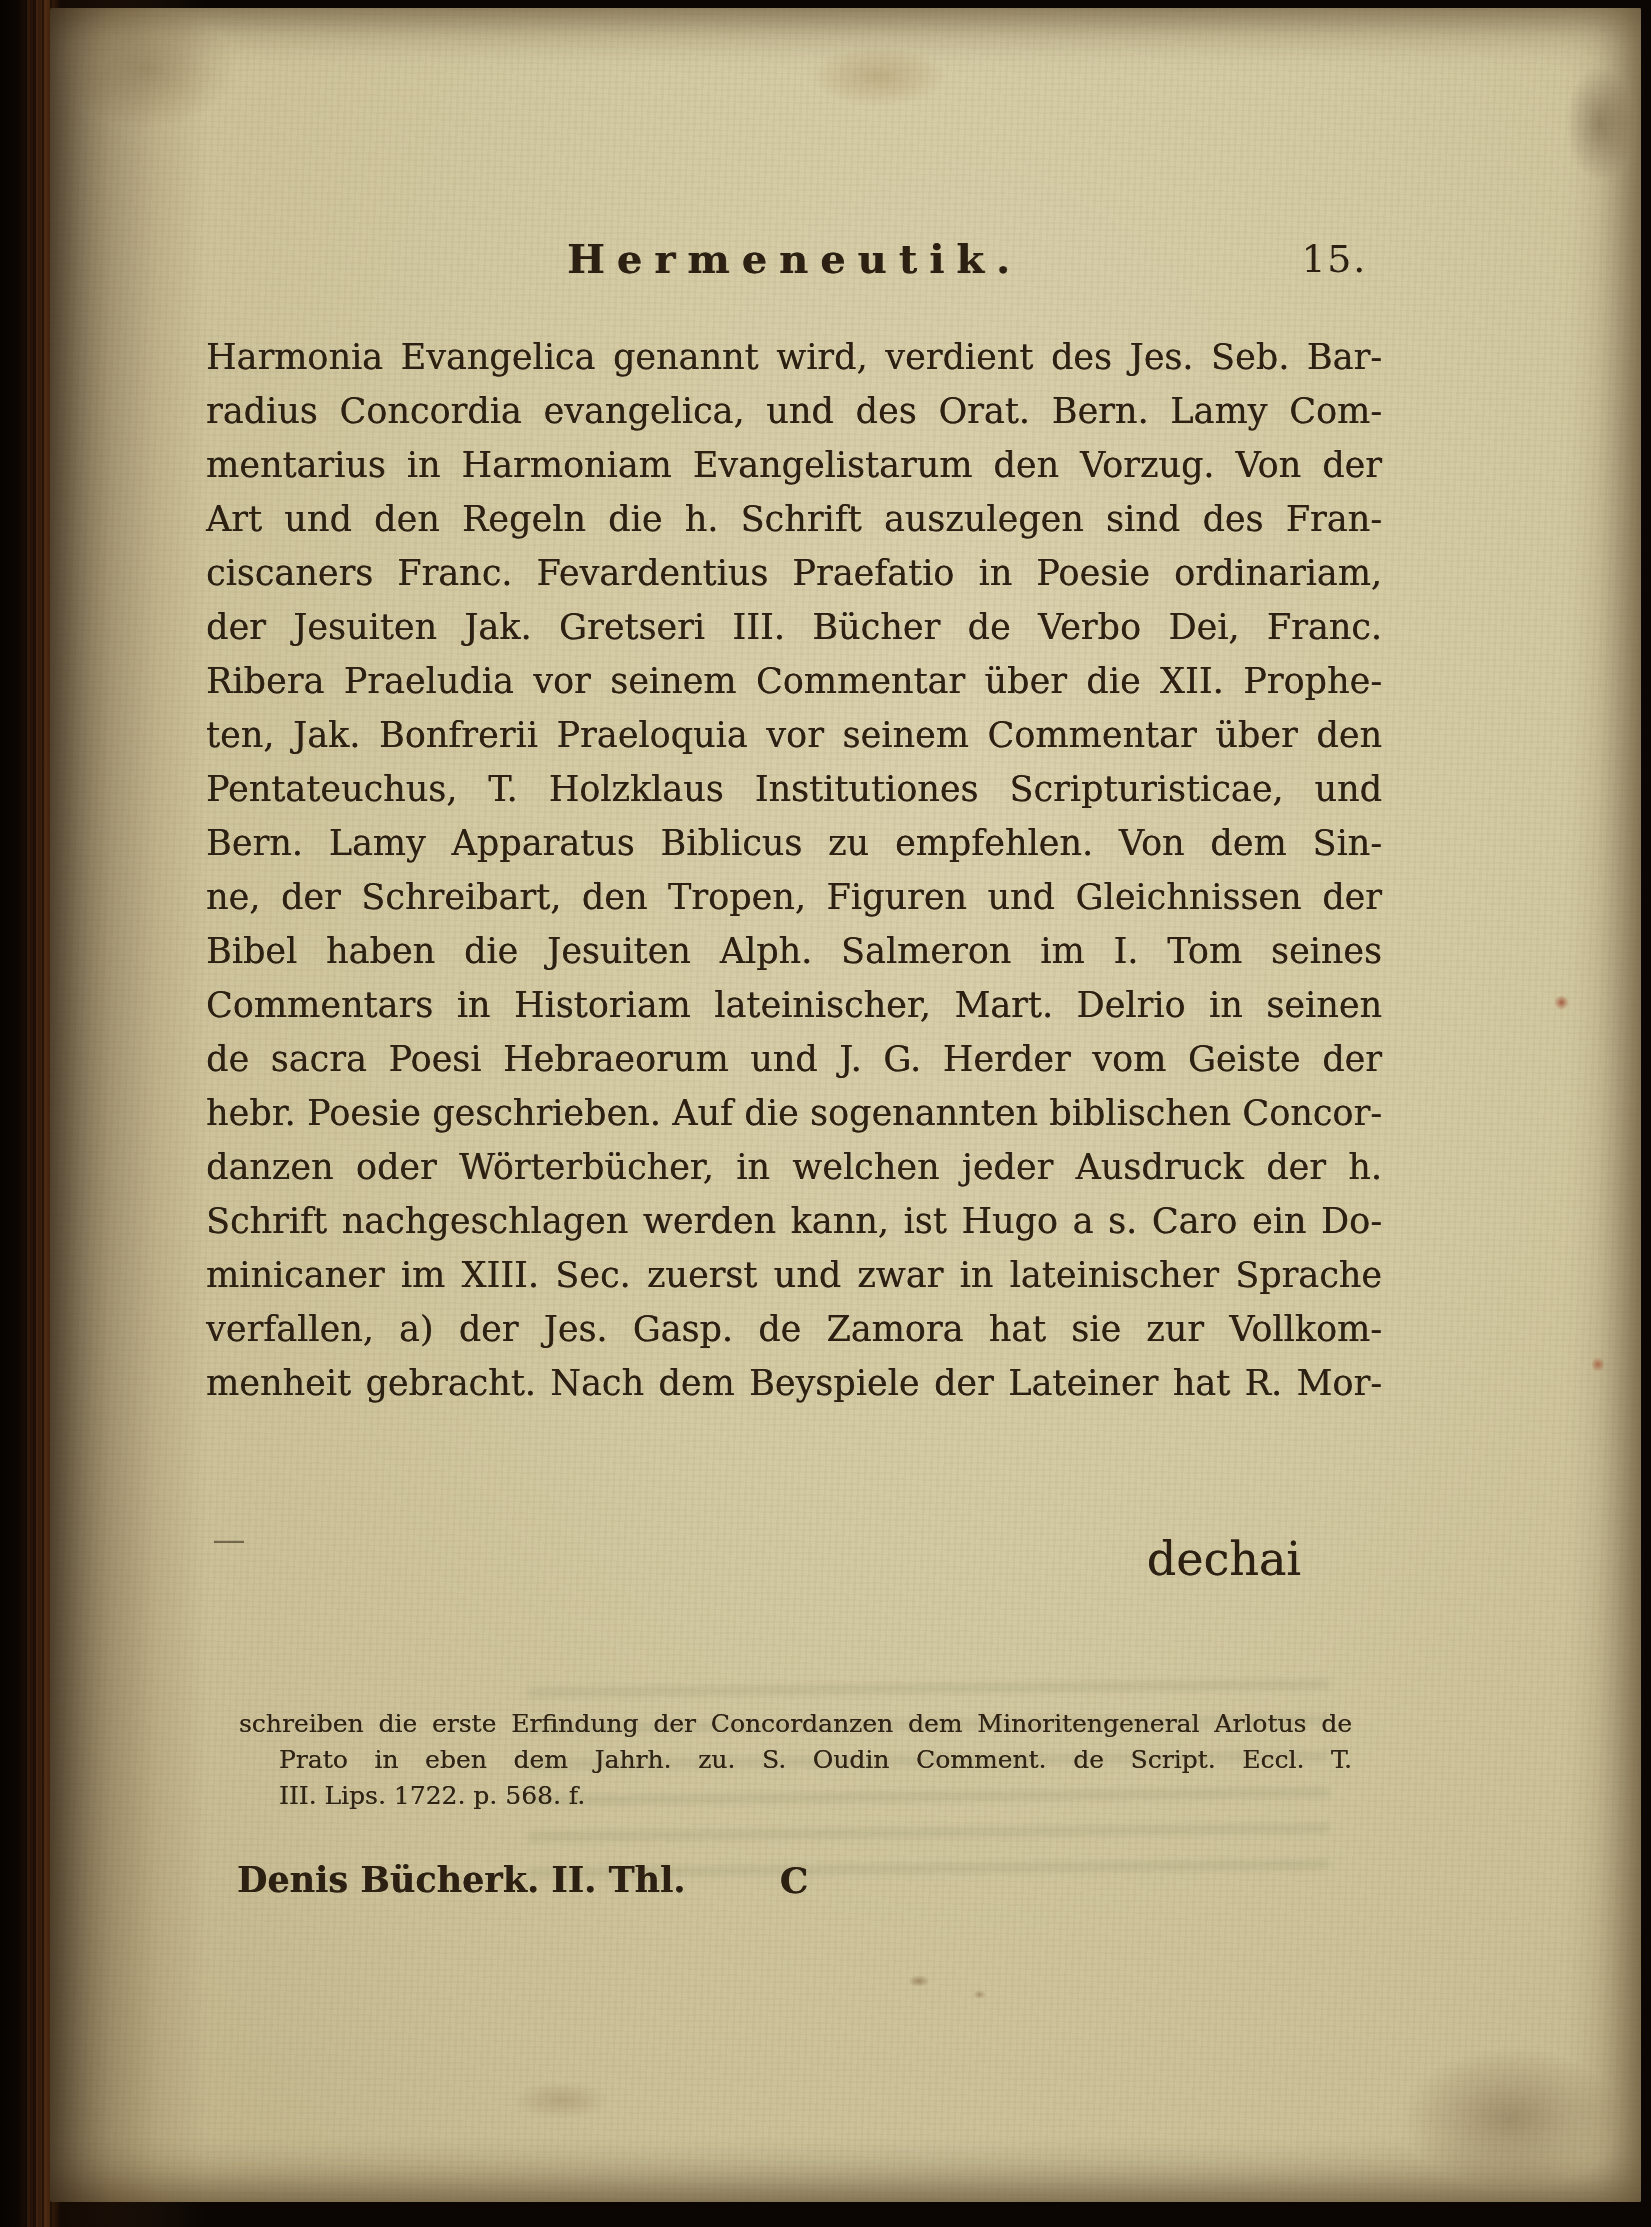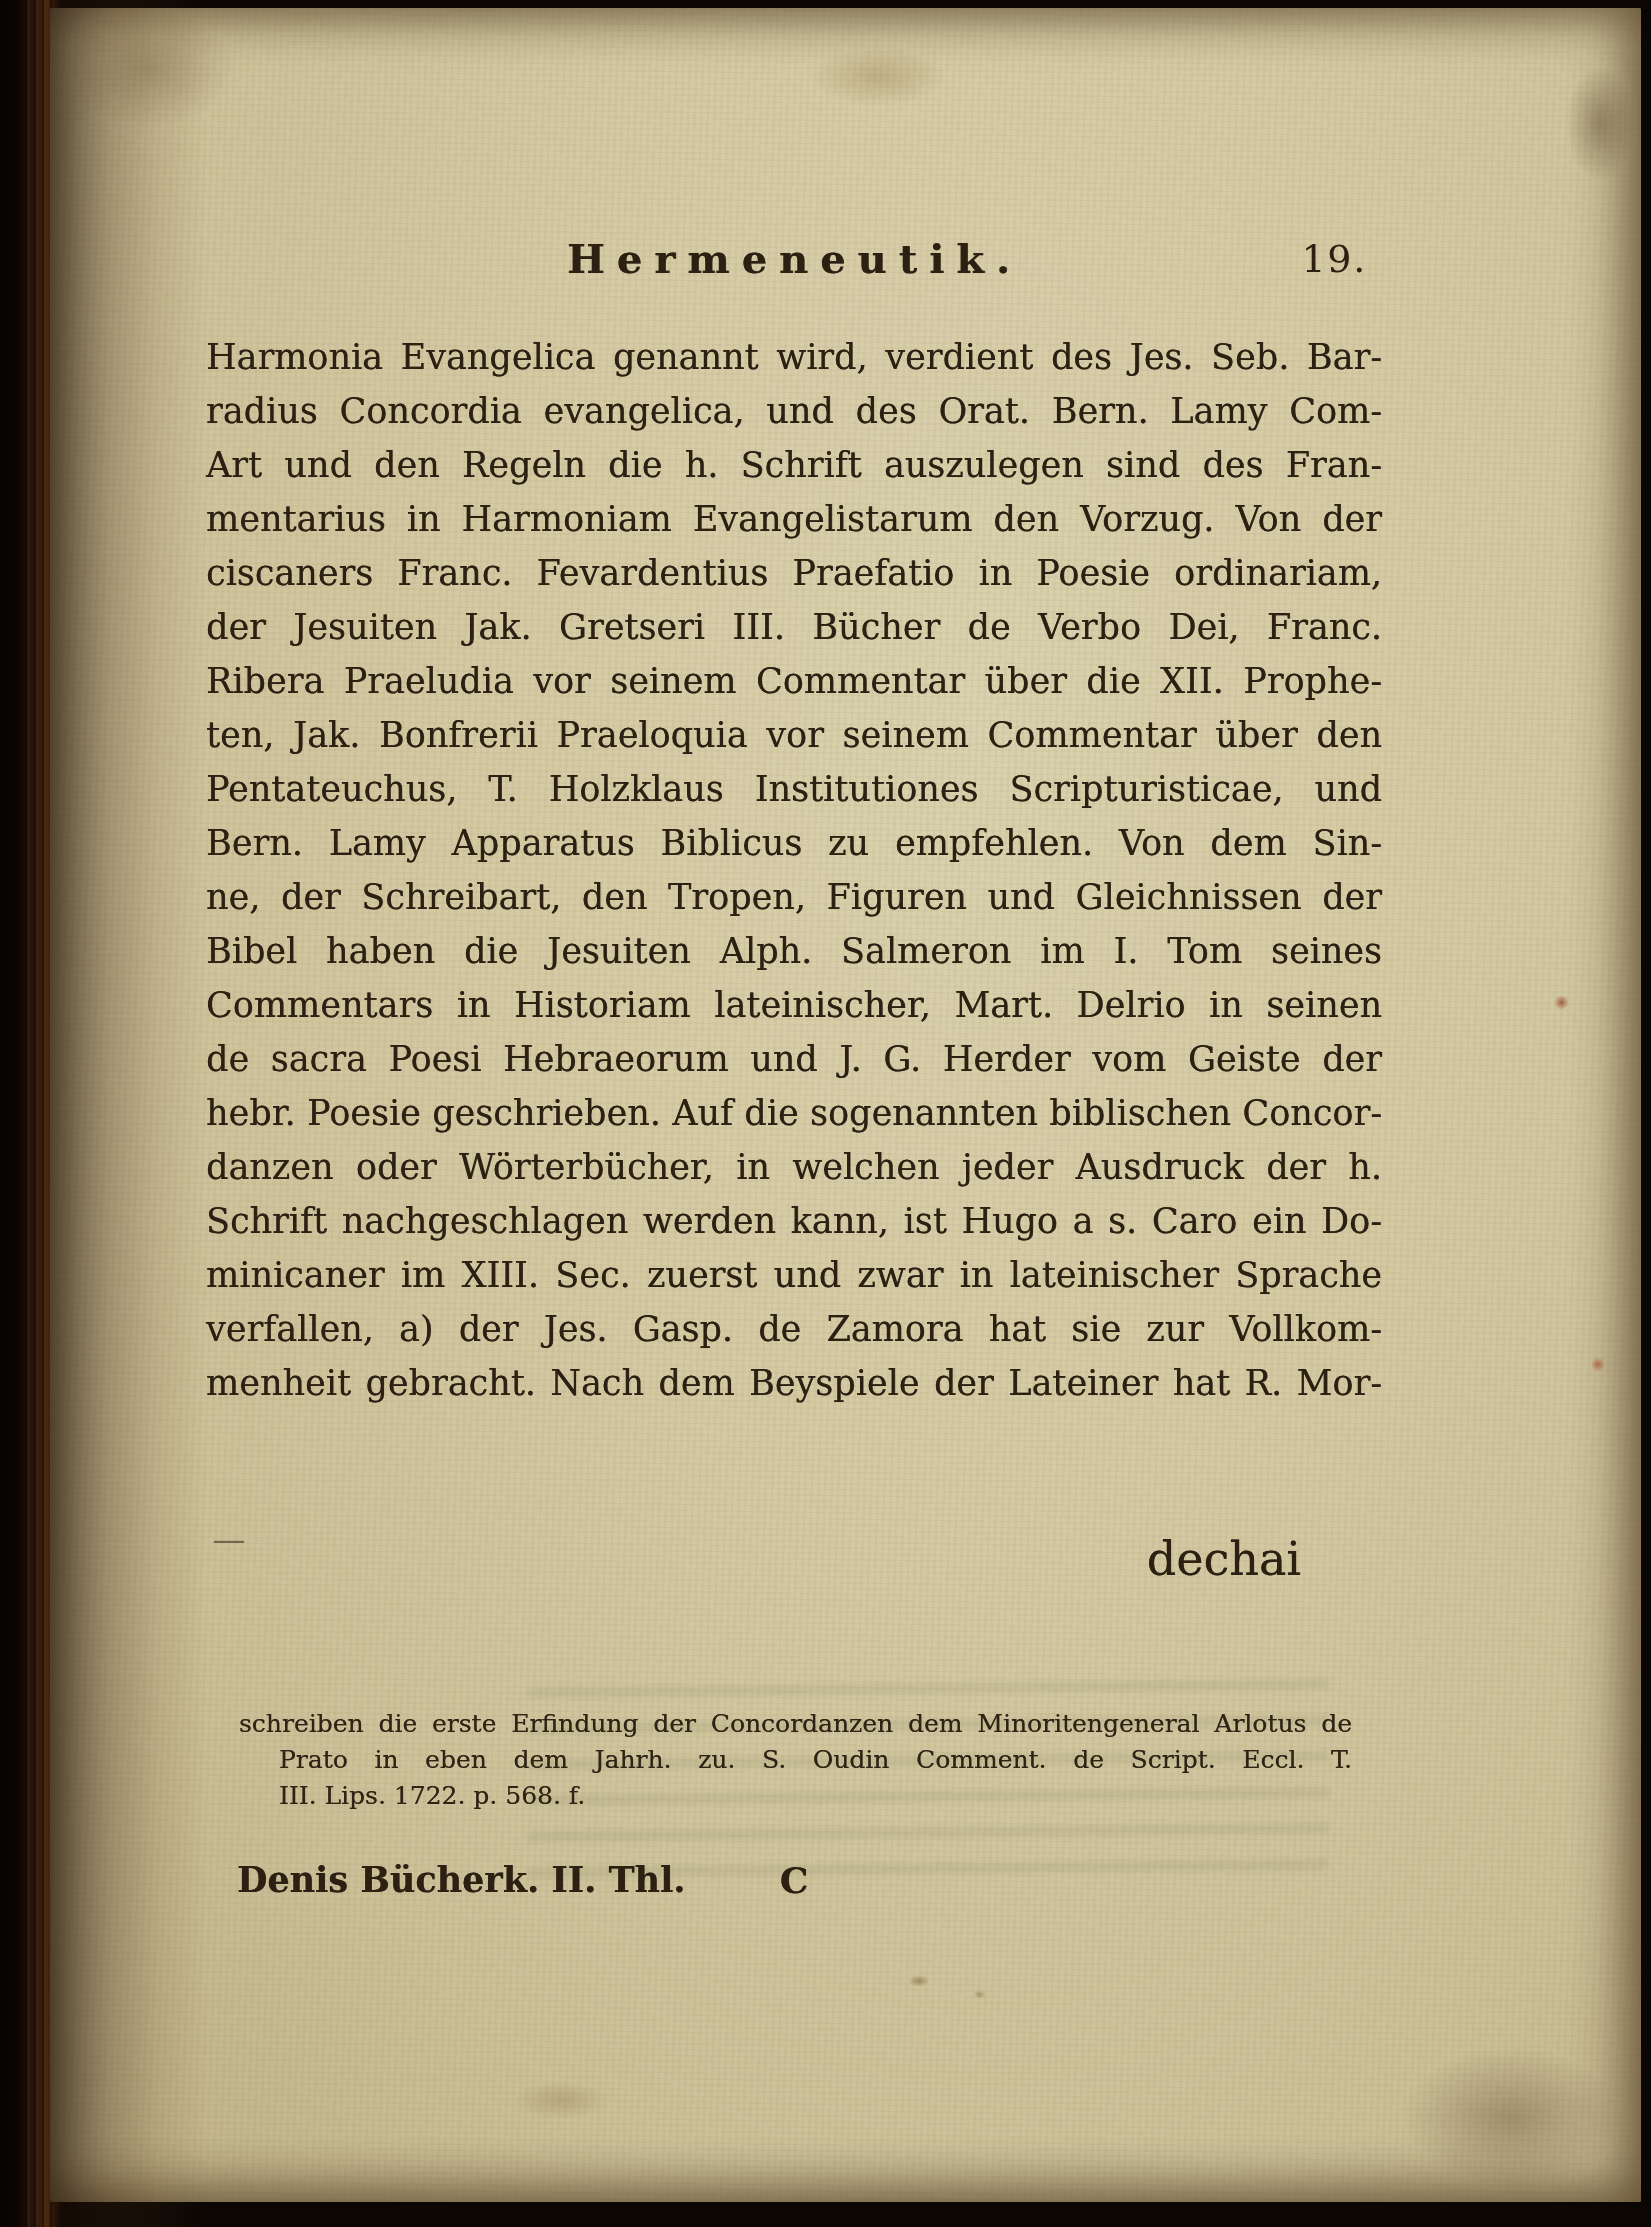--- a/index.html
+++ b/index.html
@@ -157,28 +157,28 @@
   <div class="stain stain-6"></div>
   <div class="stain stain-7"></div>
   <div class="stain stain-8"></div>
   <div class="stain stain-9"></div>
   <div class="bleedthrough"></div>
 
   <div class="textblock">
 
     <div class="page-head">
       <div class="page-title">Hermeneutik.</div>
-      <div class="page-number">19.</div>
+      <div class="page-number">15.</div>
     </div>
 
     <div class="bodytext">
         <div class="line">Harmonia Evangelica genannt wird, verdient des Jes. Seb. Bar-</div>
         <div class="line">radius Concordia evangelica, und des Orat. Bern. Lamy Com-</div>
+        <div class="line">mentarius in Harmoniam Evangelistarum den Vorzug.  Von der</div>
         <div class="line">Art und den Regeln die h. Schrift auszulegen sind des Fran-</div>
-        <div class="line">mentarius in Harmoniam Evangelistarum den Vorzug.  Von der</div>
         <div class="line">ciscaners Franc. Fevardentius Praefatio in Poesie ordinariam,</div>
         <div class="line">der Jesuiten Jak. Gretseri III. Bücher de Verbo Dei, Franc.</div>
         <div class="line">Ribera Praeludia vor seinem Commentar über die XII. Prophe-</div>
         <div class="line">ten, Jak. Bonfrerii Praeloquia vor seinem Commentar über den</div>
         <div class="line">Pentateuchus, T. Holzklaus Institutiones Scripturisticae, und</div>
         <div class="line">Bern. Lamy Apparatus Biblicus zu empfehlen.  Von dem Sin-</div>
         <div class="line">ne, der Schreibart, den Tropen, Figuren und Gleichnissen der</div>
         <div class="line">Bibel haben die Jesuiten Alph. Salmeron im I. Tom seines</div>
         <div class="line">Commentars in Historiam lateinischer, Mart. Delrio in seinen</div>
         <div class="line">de sacra Poesi Hebraeorum und J. G. Herder vom Geiste der</div>

